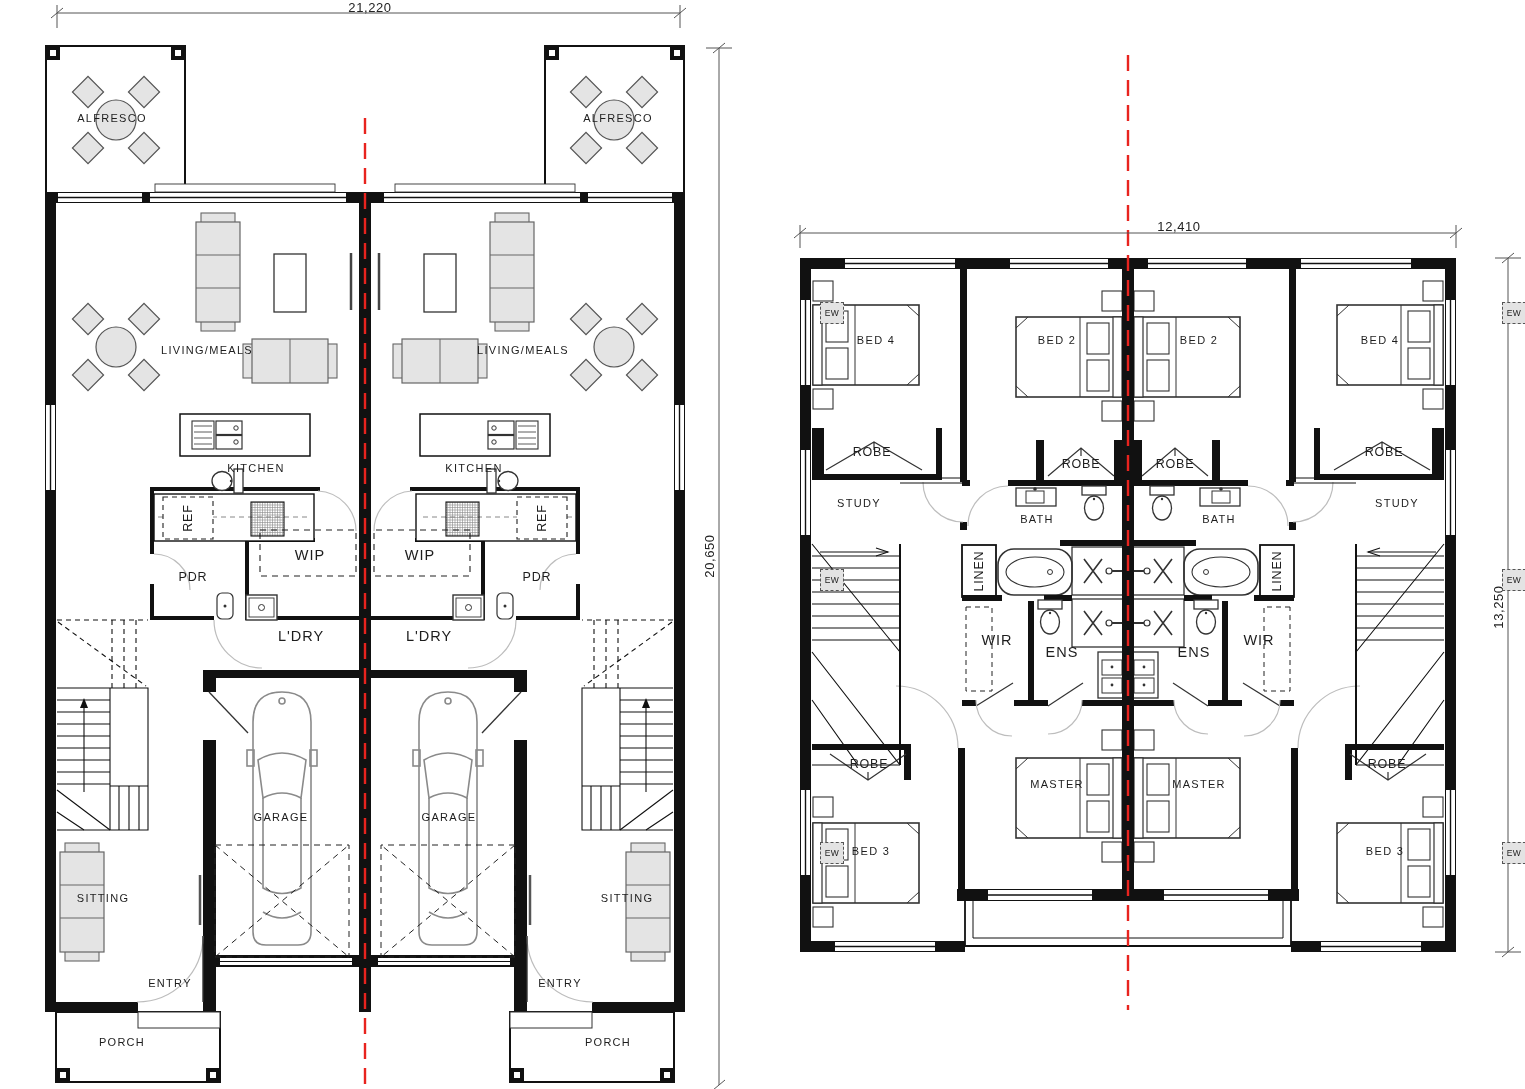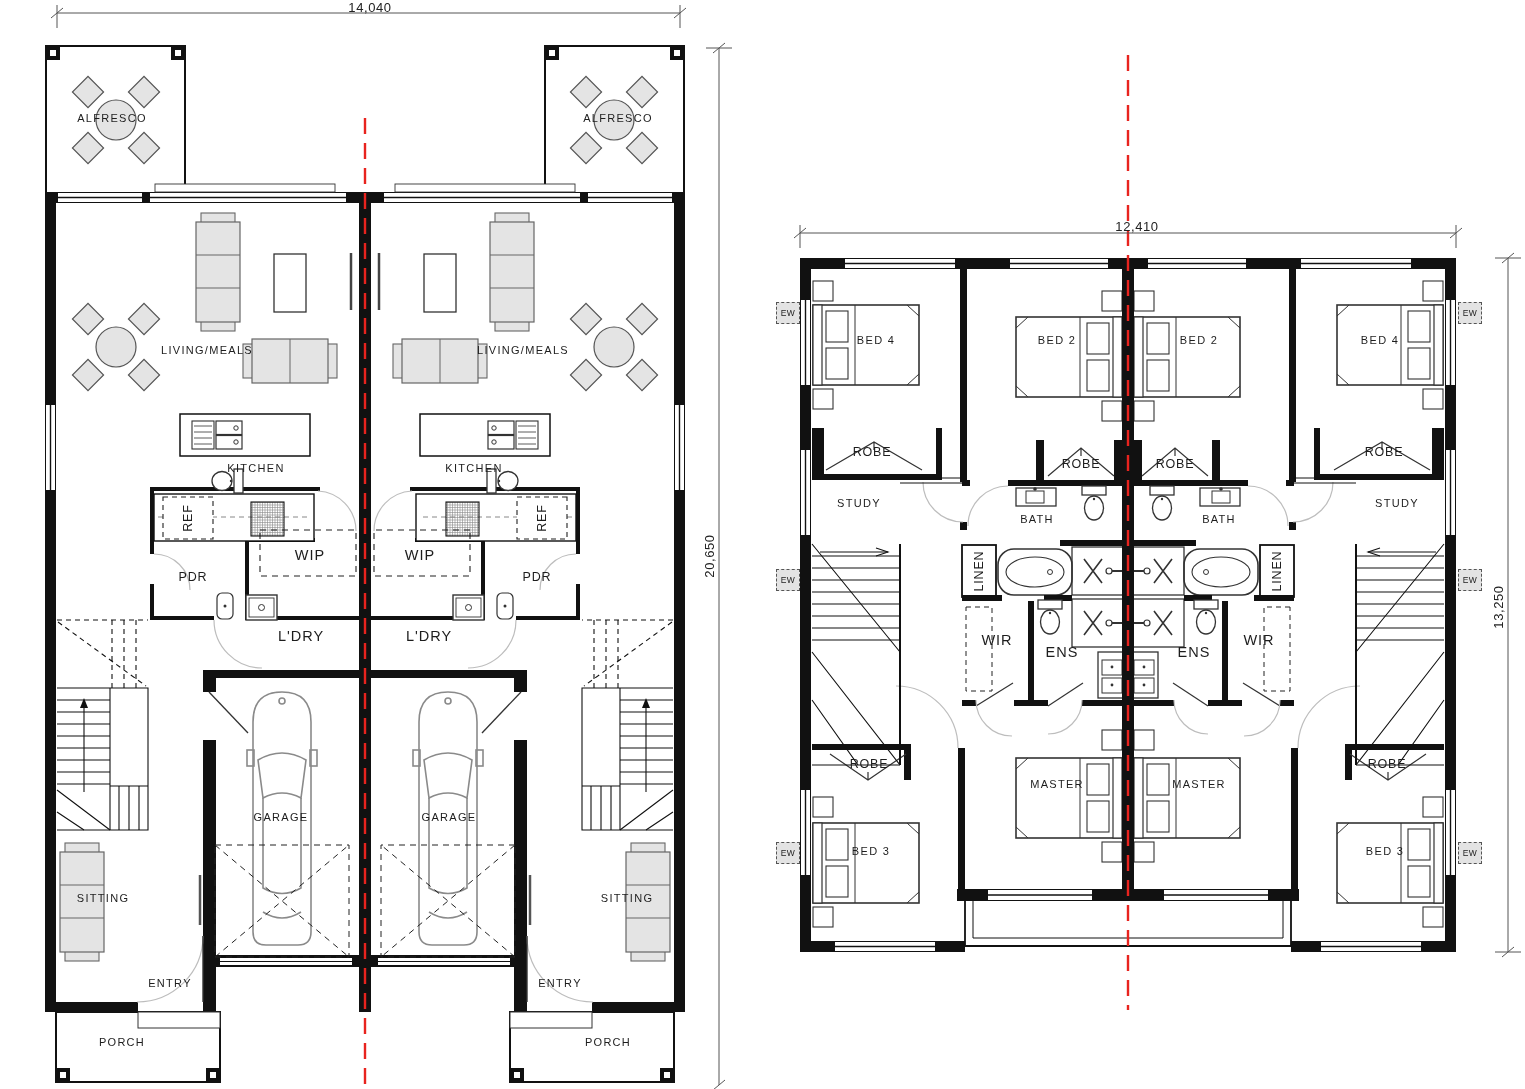--- a/index.html
+++ b/index.html
@@ -7,21 +7,21 @@
           font-family:"Liberation Sans", sans-serif;}
   svg{position:absolute;left:0;top:0;}
   .lbl{position:absolute;transform:translate(-50%,-50%);font-size:11px;letter-spacing:1.3px;
        color:#1d1d1d;white-space:nowrap;line-height:1;}
   .md{font-size:14.5px;letter-spacing:1px;}
   .sm{font-size:12.5px;letter-spacing:.8px;}
   .dim{font-size:13px;letter-spacing:.6px;color:#222;}
   .vert{transform:translate(-50%,-50%) rotate(-90deg);}
   .ewtag{position:absolute;transform:translate(-50%,-50%);width:22px;height:20px;
          border:1.2px dashed #555;background:#e3e3e3;display:flex;align-items:center;
-         justify-content:center;font-size:8.5px;letter-spacing:.5px;color:#222;}
+         justify-content:center;font-size:8.5px;letter-spacing:.5px;color:#222;margin-left:44px;}
 </style>
 </head>
 <body>
 
 <div class="canvas">
 
 <svg width="1525" height="1089" viewBox="0 0 1525 1089">
 <defs>
   <pattern id="hatch" width="5" height="5" patternUnits="userSpaceOnUse">
     <path d="M0,0H5M0,2.5H5M0,5H5M0,0V5M2.5,0V5M5,0V5" stroke="#888" stroke-width="0.6"></path>
@@ -364,21 +364,21 @@
 <div class="lbl md" style="left:301px;top:636px">L'DRY</div>
 <div class="lbl md" style="left:429px;top:636px">L'DRY</div>
 <div class="lbl" style="left:281px;top:817px">GARAGE</div>
 <div class="lbl" style="left:449px;top:817px">GARAGE</div>
 <div class="lbl" style="left:103px;top:898px">SITTING</div>
 <div class="lbl" style="left:627px;top:898px">SITTING</div>
 <div class="lbl" style="left:170px;top:983px">ENTRY</div>
 <div class="lbl" style="left:560px;top:983px">ENTRY</div>
 <div class="lbl" style="left:122px;top:1042px">PORCH</div>
 <div class="lbl" style="left:608px;top:1042px">PORCH</div>
-<div class="lbl dim" style="left:370px;top:7px">14,040</div>
+<div class="lbl dim" style="left:370px;top:7px">21,220</div>
 <div class="lbl dim vert" style="left:709px;top:556px">20,650</div>
 
 <div class="lbl" style="left:876px;top:340px">BED 4</div>
 <div class="lbl" style="left:1380px;top:340px">BED 4</div>
 <div class="lbl" style="left:1057px;top:340px">BED 2</div>
 <div class="lbl" style="left:1199px;top:340px">BED 2</div>
 <div class="lbl sm" style="left:872px;top:452px">ROBE</div>
 <div class="lbl sm" style="left:1384px;top:452px">ROBE</div>
 <div class="lbl sm" style="left:1081px;top:464px">ROBE</div>
 <div class="lbl sm" style="left:1175px;top:464px">ROBE</div>
@@ -391,21 +391,21 @@
 <div class="lbl md" style="left:997px;top:640px">WIR</div>
 <div class="lbl md" style="left:1259px;top:640px">WIR</div>
 <div class="lbl md" style="left:1062px;top:652px">ENS</div>
 <div class="lbl md" style="left:1194px;top:652px">ENS</div>
 <div class="lbl sm" style="left:869px;top:764px">ROBE</div>
 <div class="lbl sm" style="left:1387px;top:764px">ROBE</div>
 <div class="lbl" style="left:1057px;top:784px">MASTER</div>
 <div class="lbl" style="left:1199px;top:784px">MASTER</div>
 <div class="lbl" style="left:871px;top:851px">BED 3</div>
 <div class="lbl" style="left:1385px;top:851px">BED 3</div>
-<div class="lbl dim" style="left:1137px;top:226px">12,410</div>
+<div class="lbl dim" style="left:1179px;top:226px">12,410</div>
 <div class="lbl dim vert" style="left:1498px;top:607px">13,250</div>
 
 <div class="ewtag" style="left:788px;top:313px">EW</div>
 <div class="ewtag" style="left:788px;top:580px">EW</div>
 <div class="ewtag" style="left:788px;top:853px">EW</div>
 <div class="ewtag" style="left:1470px;top:313px">EW</div>
 <div class="ewtag" style="left:1470px;top:580px">EW</div>
 <div class="ewtag" style="left:1470px;top:853px">EW</div>
 
 </div>

